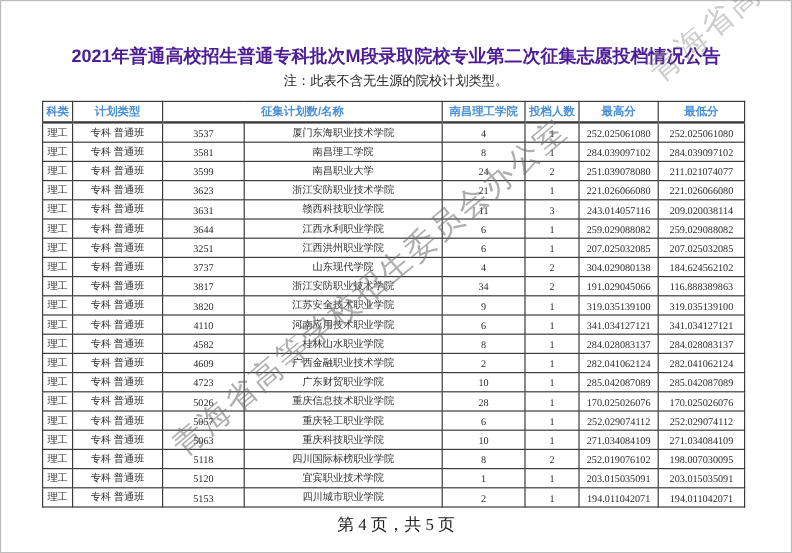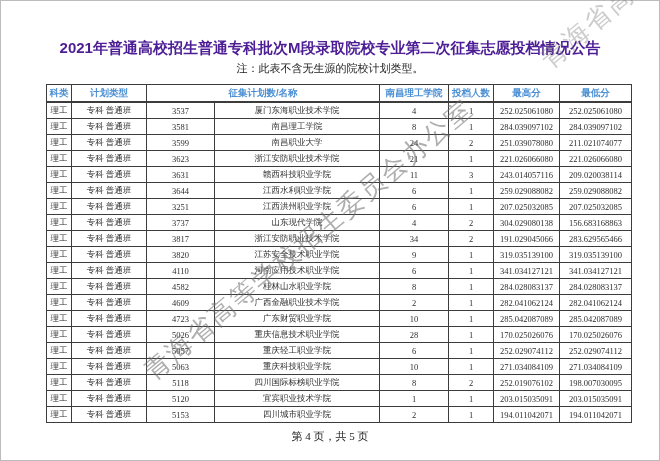--- a/index.html
+++ b/index.html
@@ -10,21 +10,21 @@
   .page-frame{position:absolute;inset:0;border:1px solid #bcbcbc;pointer-events:none;}
   .doc-title{
     position:absolute;top:39px;left:0;right:0;text-align:center;
     font-family:"Liberation Sans",sans-serif;font-weight:bold;
     font-size:15px;line-height:18px;color:#4c1d95;white-space:nowrap;
   }
   .doc-note{
     position:absolute;top:62px;left:0;right:0;text-align:center;
     font-size:11px;line-height:12px;color:#222222;
   }
-  .table-wrap{position:absolute;left:46px;top:84px;}
+  .table-wrap{position:absolute;left:35px;top:84px;}
   table{
     border-collapse:collapse;table-layout:fixed;width:585px;
     border:1.5px solid #3c3c3c;
   }
   th,td{
     border:1px solid #3c3c3c;text-align:center;vertical-align:middle;
     padding:0;overflow:hidden;white-space:nowrap;
   }
   th{
     height:16px;font-family:"Liberation Sans",sans-serif;font-weight:bold;
@@ -37,21 +37,21 @@
   .watermark{
     position:absolute;z-index:5;pointer-events:none;white-space:nowrap;
     font-family:"Liberation Serif",serif;font-size:26px;line-height:26px;
     letter-spacing:2px;color:rgba(108,108,108,0.55);
     transform:rotate(-40deg);transform-origin:0 50%;
   }
   .watermark.main{left:148px;top:362px;}
   .watermark.corner{left:545px;top:50px;color:rgba(120,120,120,0.38);}
   .doc-footer{
     position:absolute;top:429px;left:0;right:0;text-align:center;
-    font-size:11px;color:#222222;
+    font-size:14px;color:#222222;
   }
 </style>
 </head>
 <body>
 
 <div class="page-frame"></div>
 
 <div class="doc-title">2021年普通高校招生普通专科批次M段录取院校专业第二次征集志愿投档情况公告</div>
 <div class="doc-note">注：此表不含无生源的院校计划类型。</div>
 
@@ -150,31 +150,31 @@
     <td>207.025032085</td>
   </tr>
         <tr>
     <td>理工</td>
     <td>专科 普通班</td>
     <td>3737</td>
     <td>山东现代学院</td>
     <td>4</td>
     <td>2</td>
     <td>304.029080138</td>
-    <td>156.683168863</td>
+    <td>184.624562102</td>
   </tr>
         <tr>
     <td>理工</td>
     <td>专科 普通班</td>
     <td>3817</td>
     <td>浙江安防职业技术学院</td>
     <td>34</td>
     <td>2</td>
     <td>191.029045066</td>
-    <td>283.629565466</td>
+    <td>116.888389863</td>
   </tr>
         <tr>
     <td>理工</td>
     <td>专科 普通班</td>
     <td>3820</td>
     <td>江苏安全技术职业学院</td>
     <td>9</td>
     <td>1</td>
     <td>319.035139100</td>
     <td>319.035139100</td>

